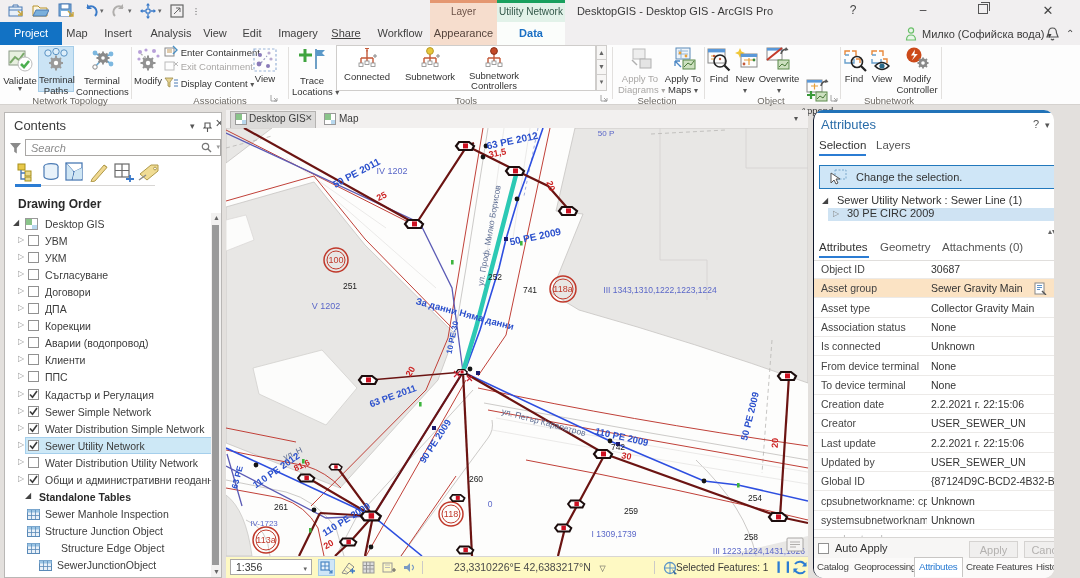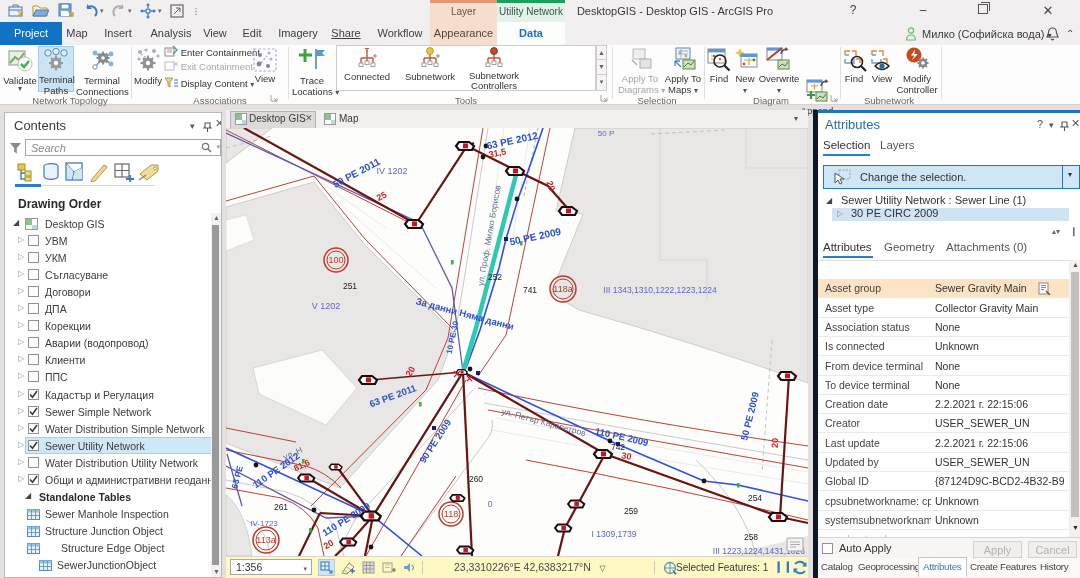--- a/index.html
+++ b/index.html
@@ -352,21 +352,21 @@
           <rect x="4" y="1" width="15" height="2.6" fill="#5a98d8"></rect>
           <path d="M8 7 h7 M11.5 4.5 v6" stroke="#e8a03a" stroke-width="1.2"></path>
           <path d="M23 2 a6 6 0 0 0 -5 5" fill="none" stroke="#555" stroke-width="1.6"></path>
           <path d="M23 0 l2.5 3 -4 1 z" fill="#555"></path>
           <path d="M4 16 h8 M8 12 v8" stroke="#3a9a3a" stroke-width="2.2"></path>
           <rect x="13" y="13" width="11" height="9" fill="#cde0c0" stroke="#5a8a4a"></rect>
           <path d="M14 20 l3 -3 3 2 3 -4" stroke="#4a7a3a" fill="none"></path>
         </svg>
       <div class="lbl">Append<br><span style="font-size:8px;color:#555;">▾</span></div>
     </div>
-    <div class="glabel" style="left:714px;width:114px;">Diagram</div>
+    <div class="glabel" style="left:714px;width:114px;">Object</div>
     <svg class="launch" style="left:830px;" viewBox="0 0 8 8">
         <path d="M1 1 v6 h6 M4 4 l3 3 M7 4 v3 h-3" stroke="#9a9a9a" fill="none" stroke-width="0.9"></path>
       </svg>
     <div class="gsep" style="left:840px;"></div>
 
     <div class="bigbtn" style="left:842px;width:24px;">
       <svg width="26" height="26" viewBox="0 0 26 26">
           <g fill="none" stroke-width="1.4">
             <path d="M3 8 v-4 h5 M10 4 h4 v5 M14 12 h4 v4" stroke="#e8883a"></path>
             <path d="M3 12 v4 h5 M3 8 h4 M8 16 h4 v-4" stroke="#6aa0cc"></path>
@@ -884,21 +884,21 @@
       </svg>
     <div style="position:absolute;left:450px;top:5px;font-size:10px;color:#3a3a3a;">Selected Features: 1</div>
     <div style="position:absolute;left:548px;top:3px;font-size:11px;color:#2b7cd3;font-weight:bold;">❙❙</div>
     <svg style="position:absolute;left:566px;top:3px;" width="16" height="15" viewBox="0 0 16 15">
         <path d="M13.5 6 A6 6 0 0 0 3 4 M2.5 9 A6 6 0 0 0 13 11" fill="none" stroke="#2b7cd3" stroke-width="2"></path>
         <path d="M14.5 2 v4.5 H10 z" fill="#2b7cd3"></path>
         <path d="M1.5 13 V8.5 H6 z" fill="#2b7cd3"></path>
       </svg>
   </div>
 
-  <div class="abs" id="rightpanel" style="left:813px;top:110px;width:267px;height:468px;background:#fff;border-left:5px solid #0f172a;overflow:hidden;">
+  <div class="abs" id="rightpanel" style="left:813px;top:110px;width:241px;height:468px;background:#fff;border-left:1px solid #0f172a;overflow:hidden;border-radius:10px;">
     <div class="abs" style="left:0;top:0;width:267px;height:3px;background:#2273b8;"></div>
     <div class="abs" style="left:7px;top:7px;font-size:13px;color:#2a6ca8;">Attributes</div>
     <div class="abs" style="left:219px;top:8px;font-size:11px;color:#555;">?</div>
     <div class="abs" style="left:231px;top:10px;font-size:9px;color:#555;">▾</div>
     <div class="abs" style="left:242px;top:8px;"><svg width="9" height="11" viewBox="0 0 9 11">
           <path d="M2 1 h5 v4 l1 1 H1 l1 -1 z" fill="none" stroke="#555" stroke-width="1.1"></path>
           <path d="M4.5 6 v4" stroke="#555" stroke-width="1.1"></path>
         </svg></div>
     <div class="abs" style="left:253px;top:7px;font-size:11px;color:#555;">✕</div>
     <div class="abs" style="left:5px;top:29px;font-size:11.5px;color:#333;">Selection</div>
@@ -920,20 +920,24 @@
     <div class="abs" style="left:19px;top:99px;font-size:8px;color:#888;">▷</div>
     <div class="abs" style="left:33px;top:97px;font-size:11px;color:#333;">30 PE CIRC 2009</div>
     <div class="abs" style="left:234px;top:117px;font-size:8px;color:#666;">▴▾</div>
     <div class="abs" style="left:252px;top:116px;font-size:9px;color:#666;">❙</div>
     <div class="abs" style="left:5px;top:131px;font-size:11.5px;color:#333;">Attributes</div>
     <div class="abs" style="left:5px;top:146px;width:50px;height:2px;background:#2b7cd3;"></div>
     <div class="abs" style="left:66px;top:131px;font-size:11.5px;color:#555;">Geometry</div>
     <div class="abs" style="left:128px;top:131px;font-size:11.5px;color:#555;">Attachments (0)</div>
     <div class="abs" style="left:0;top:150px;width:251px;height:277px;overflow:hidden;border-top:1px solid #e0deDC;">
     </div>
+    <div class="arow" style="top:150px;">
+        <span class="albl">Object ID</span>
+        <span class="aval">30687</span>
+      </div>
       <div class="arow" style="top:189px;">
         <span class="albl">Asset type</span>
         <span class="aval">Collector Gravity Main</span>
       </div>
       <div class="arow" style="top:169px;background:#fbe3c4;">
         <span class="albl">Asset group</span>
         <span class="aval">Sewer Gravity Main</span>
         <svg style="position:absolute;right:18px;top:3px;" width="13" height="13" viewBox="0 0 13 13">
           <rect x="1" y="1" width="9" height="11" fill="#fff" stroke="#888"></rect>
           <path d="M3 3.5 h5 M3 5.5 h5 M3 7.5 h3" stroke="#4a86c4" stroke-width="0.9"></path>

